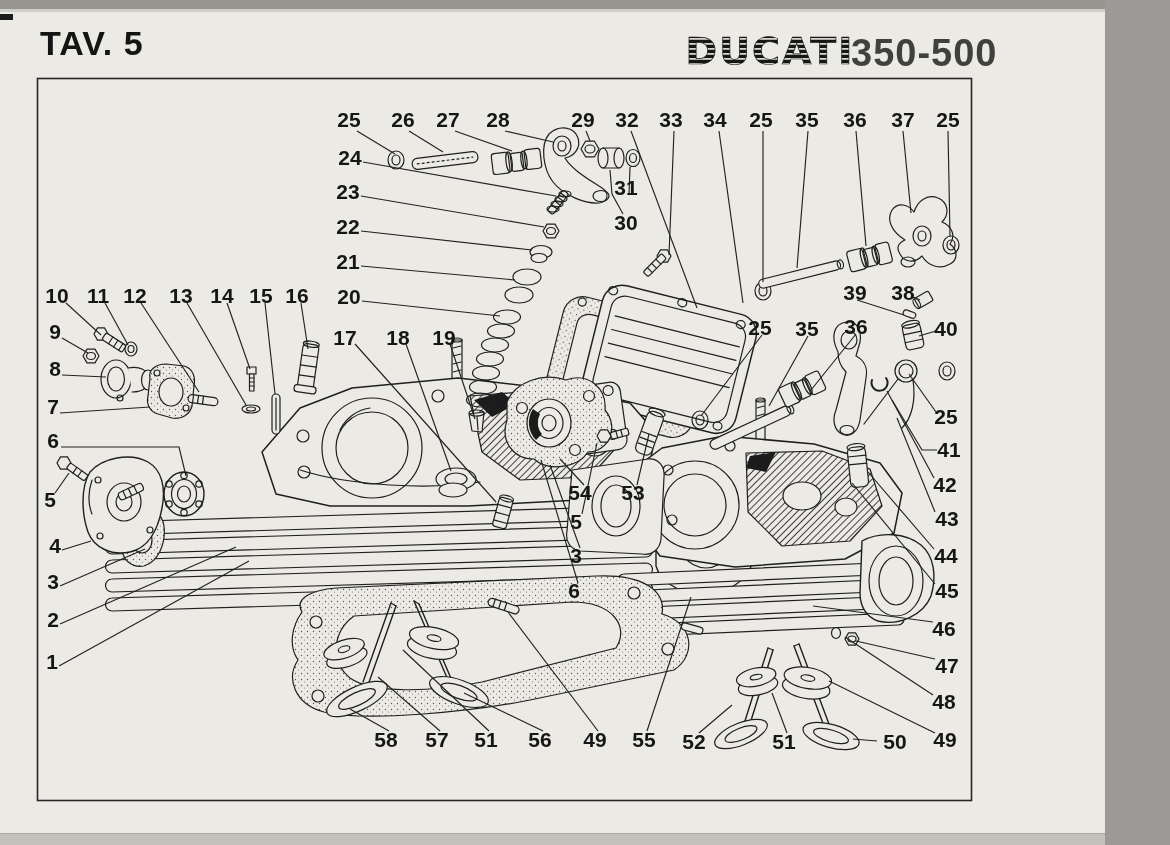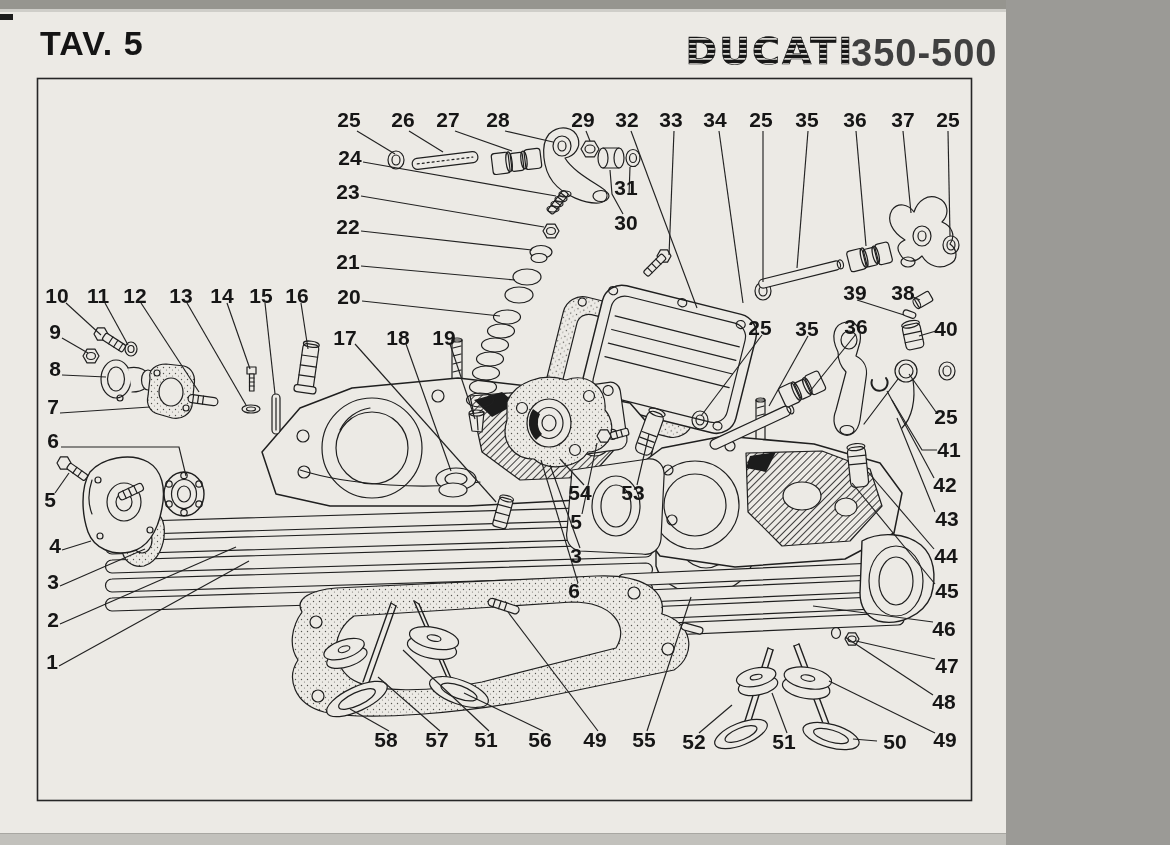--- a/index.html
+++ b/index.html
@@ -1,16 +1,16 @@
 <!DOCTYPE html>
 <html><head>
 <meta charset="utf-8">
 <style>
   html,body{margin:0;padding:0;background:#9b9a96;}
-  .page{position:relative;width:1006px;height:845px;background:#eceae5;overflow:hidden;
+  .page{position:relative;width:1105px;height:845px;background:#eceae5;overflow:hidden;
         font-family:"Liberation Sans",sans-serif;}
   .edge-top{position:absolute;left:0;top:0;width:1170px;height:9px;background:#96958f;}
   .edge-top2{position:absolute;left:0;top:9px;width:1170px;height:3px;background:#cfcec9;}
   .edge-bottom{position:absolute;left:0;top:833px;width:1170px;height:12px;background:#c2c1bc;border-top:1px solid #a8a7a2;}
   .edge-right{position:absolute;left:1164px;top:0;width:6px;height:845px;background:#d9d8d3;}
   .corner-tick{position:absolute;left:0;top:14px;width:13px;height:6px;background:#1c1c1c;}
   .tav{position:absolute;left:40px;top:24px;font-size:34px;font-weight:bold;color:#141414;letter-spacing:1px;}
   .model{position:absolute;left:851px;top:32px;font-size:38px;font-weight:bold;color:#404040;letter-spacing:1px;}
   svg.art{position:absolute;left:0;top:0;}
   .co{font-family:"Liberation Sans",sans-serif;font-size:21px;font-weight:bold;fill:#161616;}

